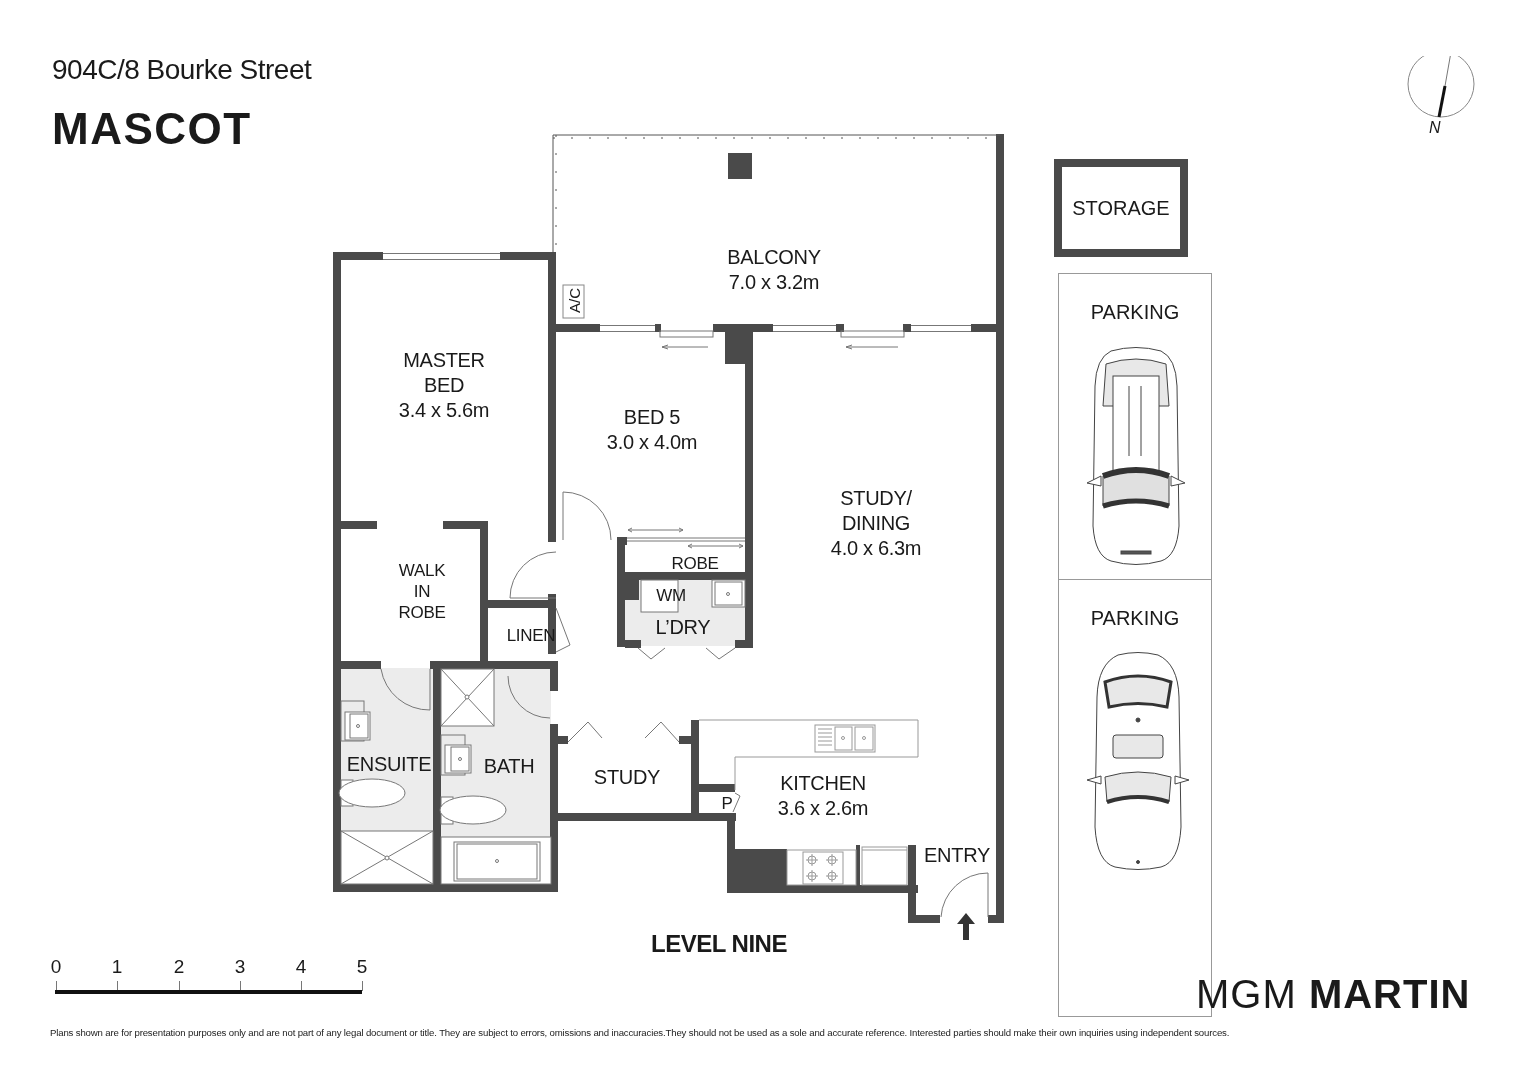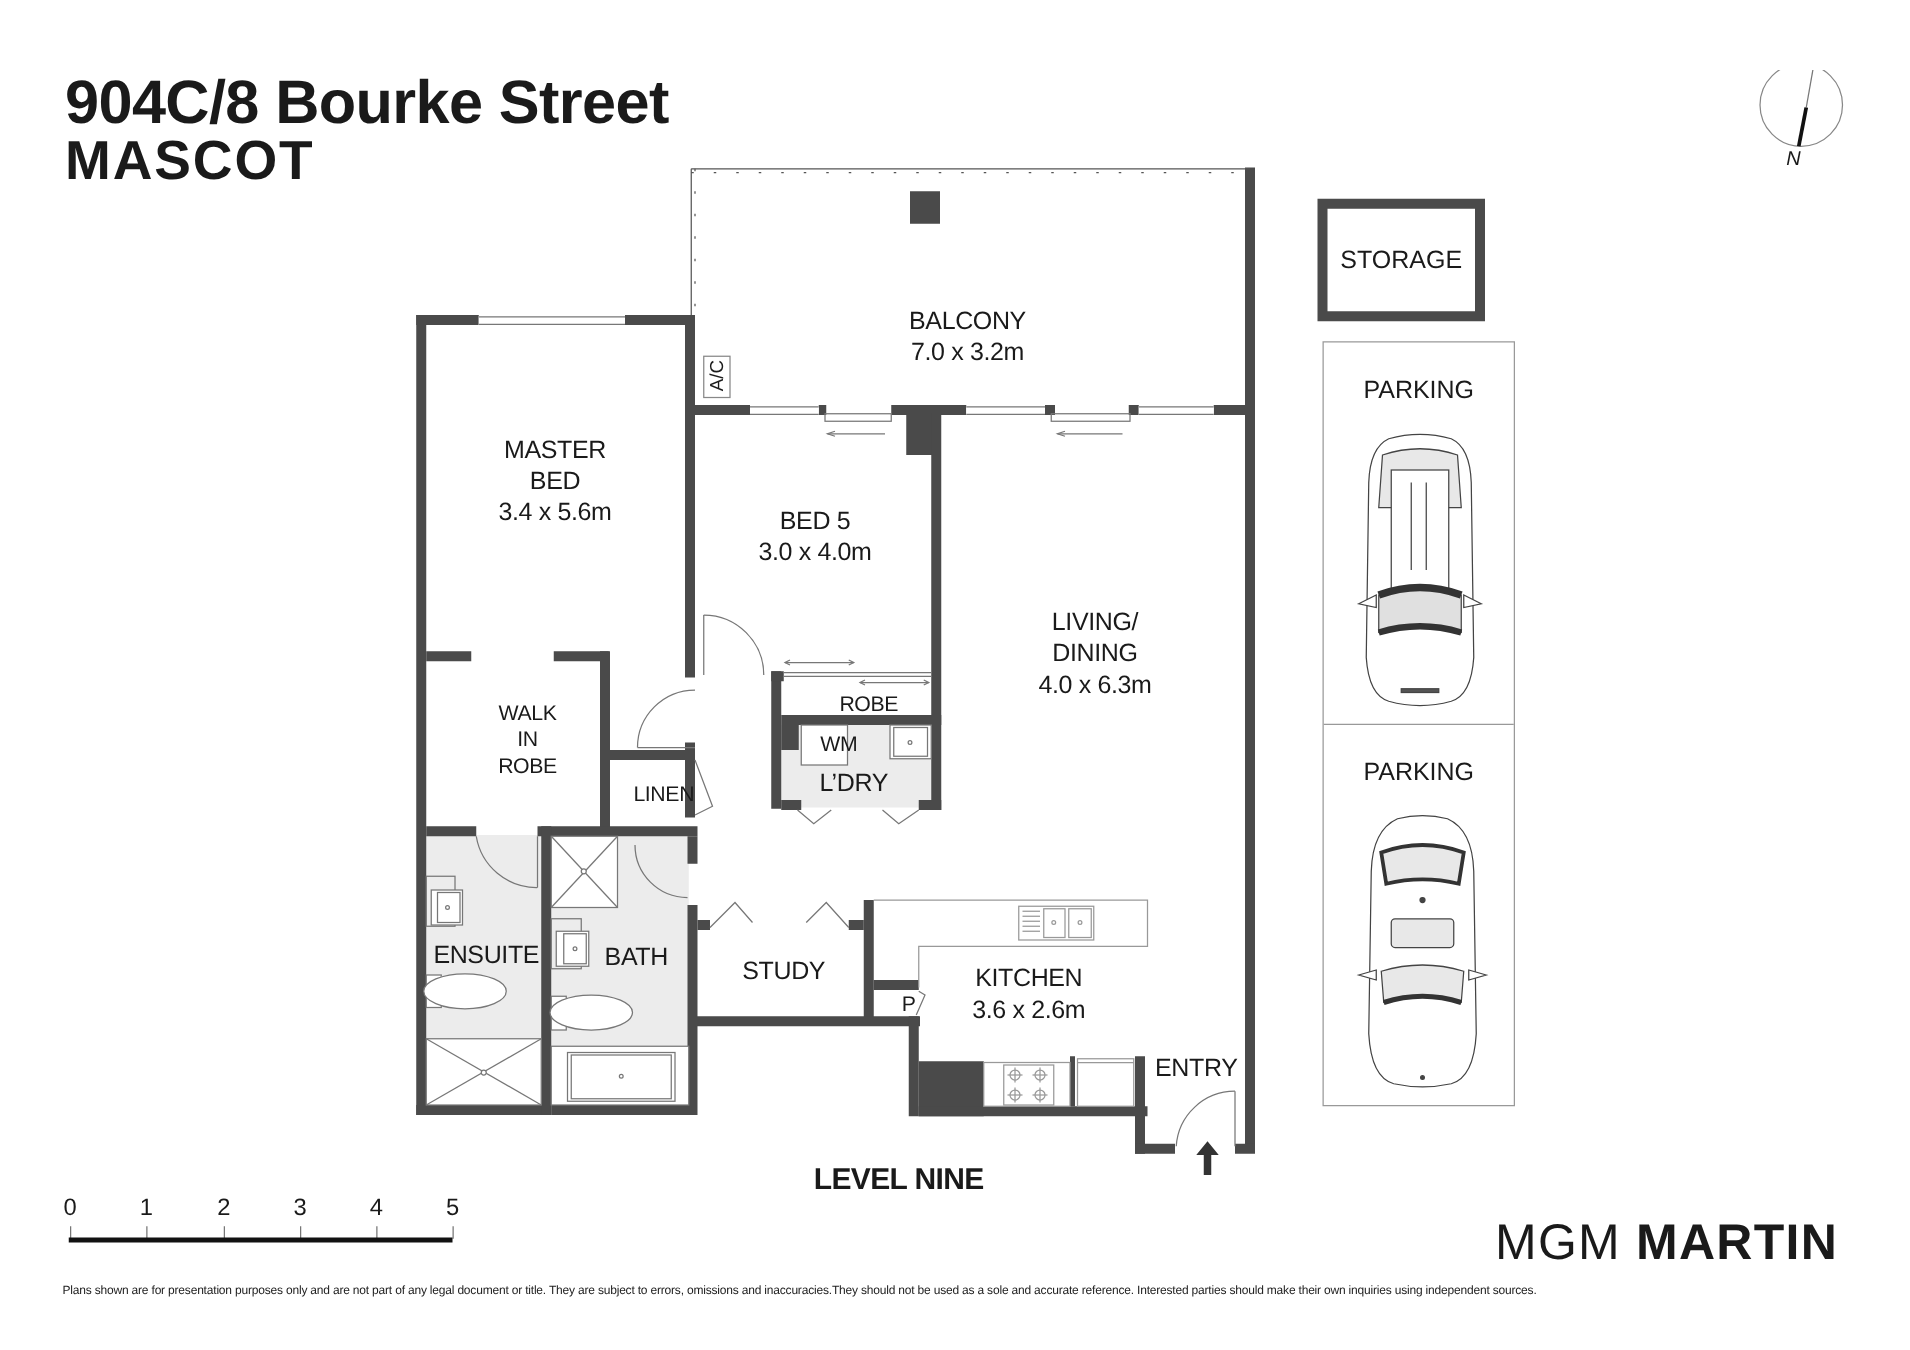--- a/index.html
+++ b/index.html
@@ -1,18 +1,18 @@
 <!DOCTYPE html>
 <html><head>
 <meta charset="utf-8">
 <style>
   html,body{margin:0;padding:0;background:#fff;}
   body{width:1528px;height:1080px;position:relative;overflow:hidden;font-family:"Liberation Sans",sans-serif;color:#1a1a1a;}
   .abs{position:absolute;}
-  .title-addr{left:52px;top:54px;font-size:49px;font-weight:700;letter-spacing:-0.5px;white-space:nowrap;}
+  .title-addr{left:52px;top:54px;font-size:28px;font-weight:400;letter-spacing:-0.5px;white-space:nowrap;}
   .title-suburb{left:52px;top:104px;font-size:44px;font-weight:700;letter-spacing:1.5px;white-space:nowrap;}
   .wall{position:absolute;background:#4a4a4a;}
   .lbl{position:absolute;font-size:20px;text-align:center;line-height:25px;color:#1a1a1a;white-space:nowrap;transform:translateX(-50%);letter-spacing:-0.3px;}
   .lbl.small{font-size:17px;line-height:21px;margin-left:12px;}
   .wet{position:absolute;background:#ececec;}
   .window{position:absolute;background:#fff;border-top:1px solid #777;border-bottom:1px solid #777;}
   .level{left:651px;top:930px;font-size:24px;font-weight:700;letter-spacing:-0.5px;white-space:nowrap;}
   .scale-num{position:absolute;top:956px;font-size:19px;transform:translateX(-50%);}
   .scale-bar{position:absolute;left:55px;top:990px;width:307px;height:4px;background:#111;}
   .scale-tick{position:absolute;top:981px;width:1px;height:10px;background:#777;}
@@ -251,21 +251,21 @@
   <div>BED</div>
   <div>3.4 x 5.6m</div>
 </div>
 
 <div class="lbl" style="left:652px;top:405px;">
   <div>BED 5</div>
   <div>3.0 x 4.0m</div>
 </div>
 
 <div class="lbl" style="left:876px;top:486px;">
-  <div>LIVING/</div>
+  <div>STUDY/</div>
   <div>DINING</div>
   <div>4.0 x 6.3m</div>
 </div>
 
 <div class="lbl small" style="left:410px;top:560px;">
   <div>WALK</div>
   <div>IN</div>
   <div>ROBE</div>
 </div>
 
@@ -284,21 +284,21 @@
 </div>
 
 <div class="lbl" style="left:957px;top:843px;">ENTRY</div>
 
 <div class="abs level">LEVEL NINE</div>
 
 <div class="abs" style="left:1054px;top:159px;width:134px;height:98px;box-sizing:border-box;border:8px solid #4a4a4a;">
   <div style="text-align:center;font-size:20px;line-height:82px;">STORAGE</div>
 </div>
 
-<div class="abs" style="left:1058px;top:273px;width:154px;height:612px;box-sizing:border-box;border:1px solid #999;">
+<div class="abs" style="left:1058px;top:273px;width:154px;height:744px;box-sizing:border-box;border:1px solid #999;">
   <div class="abs" style="left:0;top:0;width:152px;height:305px;border-bottom:1px solid #999;">
     <div style="text-align:center;font-size:20px;margin-top:27px;">PARKING</div>
     <svg class="abs" width="110" height="220" style="left:22px;top:72px;" viewBox="0 0 110 220">
       <g stroke="#444" fill="#fff" stroke-width="1">
         <path d="M30,5 Q55,-2 80,5 Q95,12 96,40 L98,180 Q96,210 80,215 Q55,222 30,215 Q14,210 12,180 L14,40 Q15,12 30,5 Z"></path>
         <path d="M25,18 Q55,8 85,18 L88,60 L22,60 Z" fill="#e8e8e8"></path>
         <rect x="32" y="30" width="46" height="100" fill="#fff"></rect>
         <line x1="48" y1="40" x2="48" y2="110"></line>
           <line x1="60" y1="40" x2="60" y2="110"></line>
         <path d="M22,130 Q55,118 88,130 L88,160 Q55,150 22,160 Z" fill="#e0e0e0"></path>

